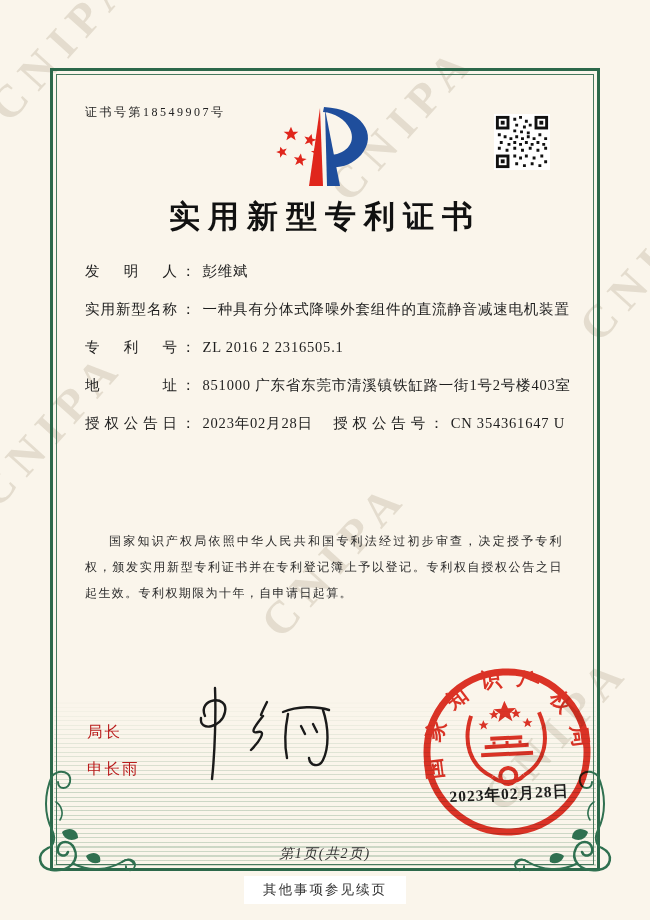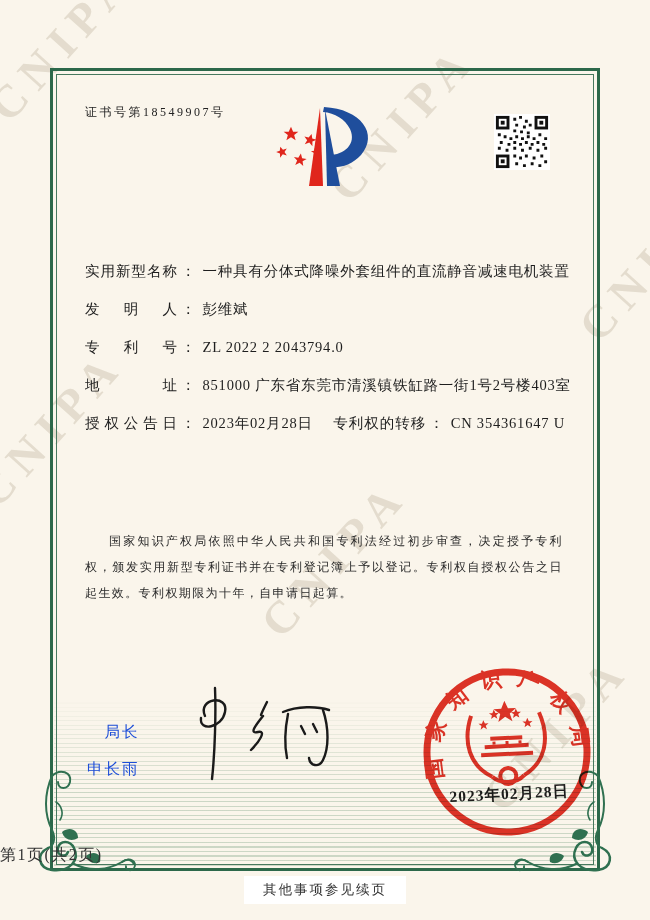--- a/index.html
+++ b/index.html
@@ -47,29 +47,29 @@
   .frow .pair1 { width:272px; }
   .flabel { display:inline-block; width:93px; text-align:justify; text-align-last:justify; letter-spacing:1px; vertical-align:top; }
   .fcolon { display:inline-block; margin:0 7px 0 3px; }
   .fvalue { letter-spacing:0.8px; }
 
   .body-text { position:absolute; left:85px; top:528px; width:478px;
     font-size:12px; line-height:26px; letter-spacing:1.4px; color:#2a2a2a; text-align:justify; }
   .body-text p { text-indent:2em; margin-bottom:3px; }
 
   .sig-block { position:absolute; left:87px; top:722px; font-family:"Liberation Sans", sans-serif;
-    font-size:15.5px; color:#1d4ed8; letter-spacing:2px;text-align:right; }
+    font-size:15.5px; color:#b91c1c; letter-spacing:2px; }
   .sig-block div { margin-bottom:16px; }
   .sig-script { position:absolute; left:175px; top:682px; width:185px; height:108px; }
 
   .seal { position:absolute; left:421px; top:666px; width:172px; height:172px;
     mix-blend-mode:multiply; opacity:0.95; transform:rotate(-3deg); }
 
-  .page-no { position:absolute; left:0; top:845px; width:100%; text-align:left;
-    font-size:16px; letter-spacing:1.5px; color:#333; }
+  .page-no { position:absolute; left:0; top:845px; width:100%; text-align:center;
+    font-size:14px; letter-spacing:1.5px; color:#333;font-style:italic; }
   .cont-strip { position:absolute; left:50%; top:876px; transform:translateX(-50%);
     background:#ffffff; padding:5px 19px; font-size:13.5px; letter-spacing:2px; color:#333; }
 </style>
 </head>
 <body>
 
 <div class="page">
 
   <span class="wm" style="left:-34px; top:16px;">CNIPA</span>
   <span class="wm" style="left:306px; top:96px;">CNIPA</span>
@@ -143,40 +143,41 @@
         <rect x="5" y="45" width="8" height="8"></rect>
     </g>
     <g fill="#111111">
       <rect x="7" y="7" width="4" height="4"></rect>
         <rect x="47" y="7" width="4" height="4"></rect>
         <rect x="7" y="47" width="4" height="4"></rect>
       <path d="M20 4h3v3h-3z M26 2h3v3h-3z M32 6h3v3h-3z M22 10h3v3h-3z M30 12h3v3h-3z M36 10h3v3h-3z M20 16h3v3h-3z M27 17h3v3h-3z M34 18h3v3h-3z M4 20h3v3h-3z M10 22h3v3h-3z M16 24h3v3h-3z M22 22h3v3h-3z M28 24h3v3h-3z M34 22h3v3h-3z M40 24h3v3h-3z M46 20h3v3h-3z M52 24h3v3h-3z M6 28h3v3h-3z M14 30h3v3h-3z M20 28h3v3h-3z M26 30h3v3h-3z M32 28h3v3h-3z M38 30h3v3h-3z M44 28h3v3h-3z M50 30h3v3h-3z M4 34h3v3h-3z M12 36h3v3h-3z M20 34h3v3h-3z M28 36h3v3h-3z M36 34h3v3h-3z M44 36h3v3h-3z M52 34h3v3h-3z M20 42h3v3h-3z M26 44h3v3h-3z M32 42h3v3h-3z M40 44h3v3h-3z M48 42h3v3h-3z M22 50h3v3h-3z M30 52h3v3h-3z M38 50h3v3h-3z M46 52h3v3h-3z M52 48h3v3h-3z"></path>
     </g>
   </svg>
 
+  <div class="title">实用新型专利证书</div>
 
   <div class="fields">
     <div class="frow">
+      <span class="flabel">发明人</span><span class="fcolon">：</span><span class="fvalue">彭维斌</span>
+    </div>
+    <div class="frow">
       <span class="flabel">实用新型名称</span><span class="fcolon">：</span><span class="fvalue">一种具有分体式降噪外套组件的直流静音减速电机装置</span>
     </div>
     <div class="frow">
-      <span class="flabel">发明人</span><span class="fcolon">：</span><span class="fvalue">彭维斌</span>
-    </div>
-    <div class="frow">
-      <span class="flabel">专利号</span><span class="fcolon">：</span><span class="fvalue">ZL 2022 2 2043794.0</span>
+      <span class="flabel">专利号</span><span class="fcolon">：</span><span class="fvalue">ZL 2016 2 2316505.1</span>
     </div>
     <div class="frow">
       <span class="flabel">地址</span><span class="fcolon">：</span><span class="fvalue">851000 广东省东莞市清溪镇铁缸路一街1号2号楼403室</span>
     </div>
     <div class="frow dual">
       <span class="pair1">
         <span class="flabel">授权公告日</span><span class="fcolon">：</span><span class="fvalue">2023年02月28日</span>
       </span>
       <span>
-        <span class="flabel">专利权的转移</span><span class="fcolon">：</span><span class="fvalue">CN 354361647 U</span>
+        <span class="flabel">授权公告号</span><span class="fcolon">：</span><span class="fvalue">CN 354361647 U</span>
       </span>
     </div>
   </div>
 
   <div class="body-text">
     <p>国家知识产权局依照中华人民共和国专利法经过初步审查，决定授予专利权，颁发实用新型专利证书并在专利登记簿上予以登记。专利权自授权公告之日起生效。专利权期限为十年，自申请日起算。</p>
   </div>
 
   <div class="sig-block">
     <div>局长</div>

